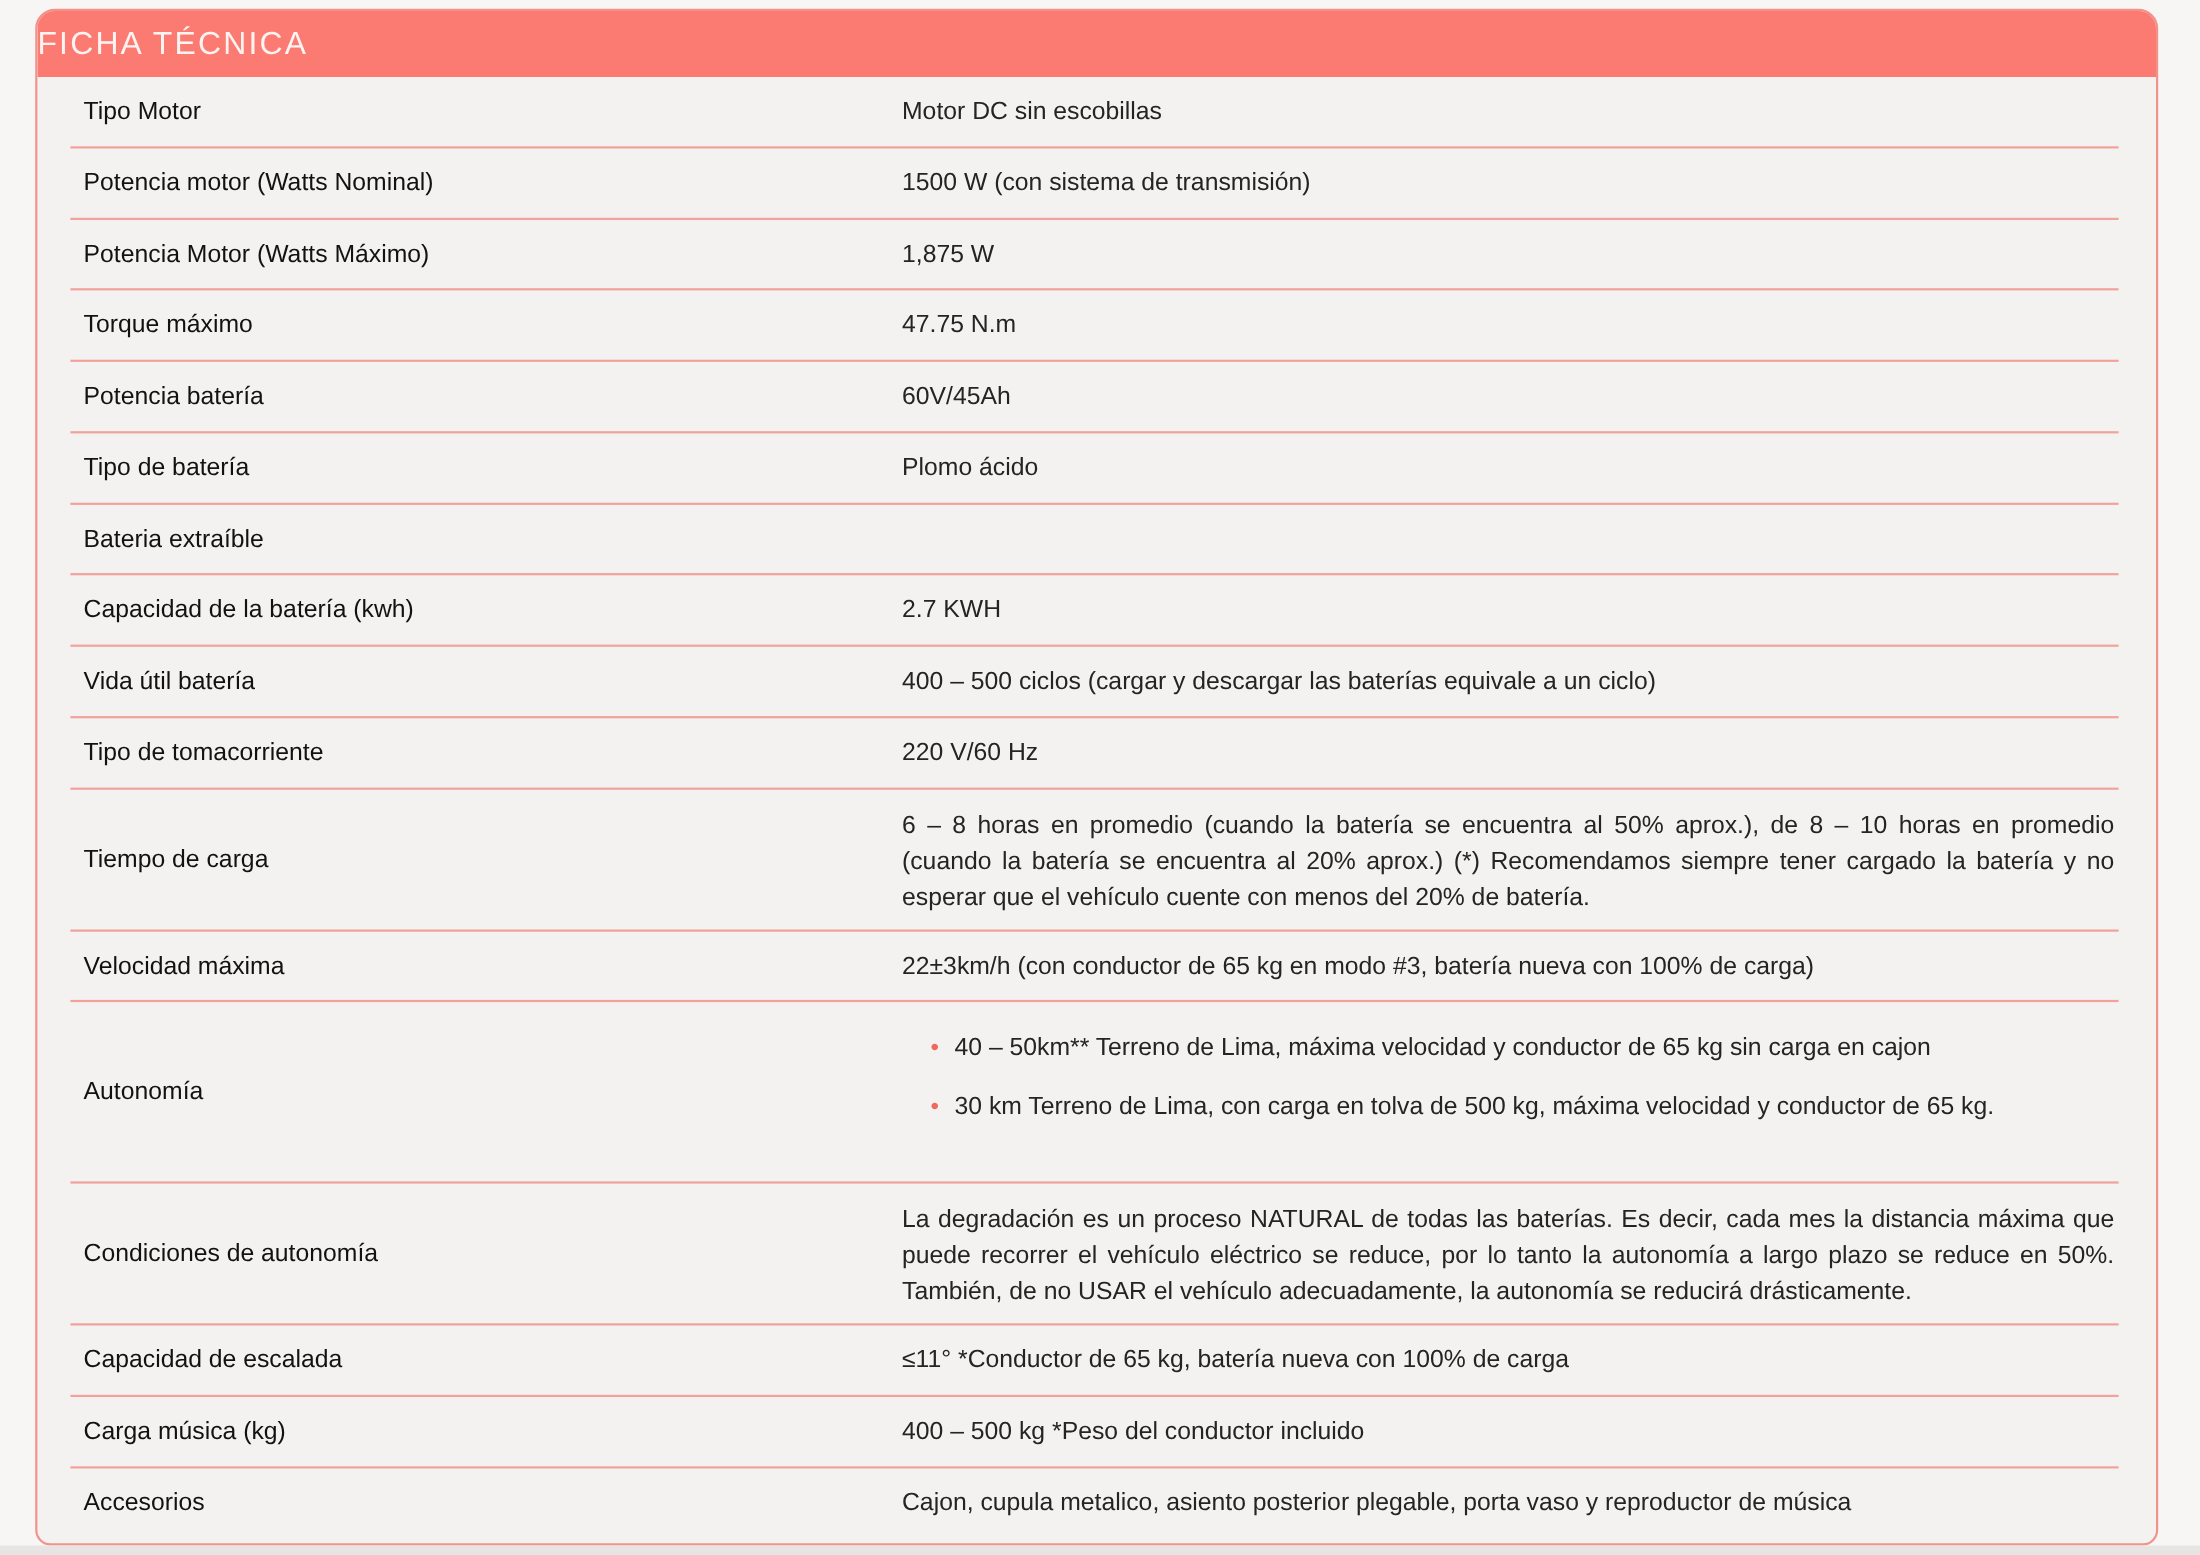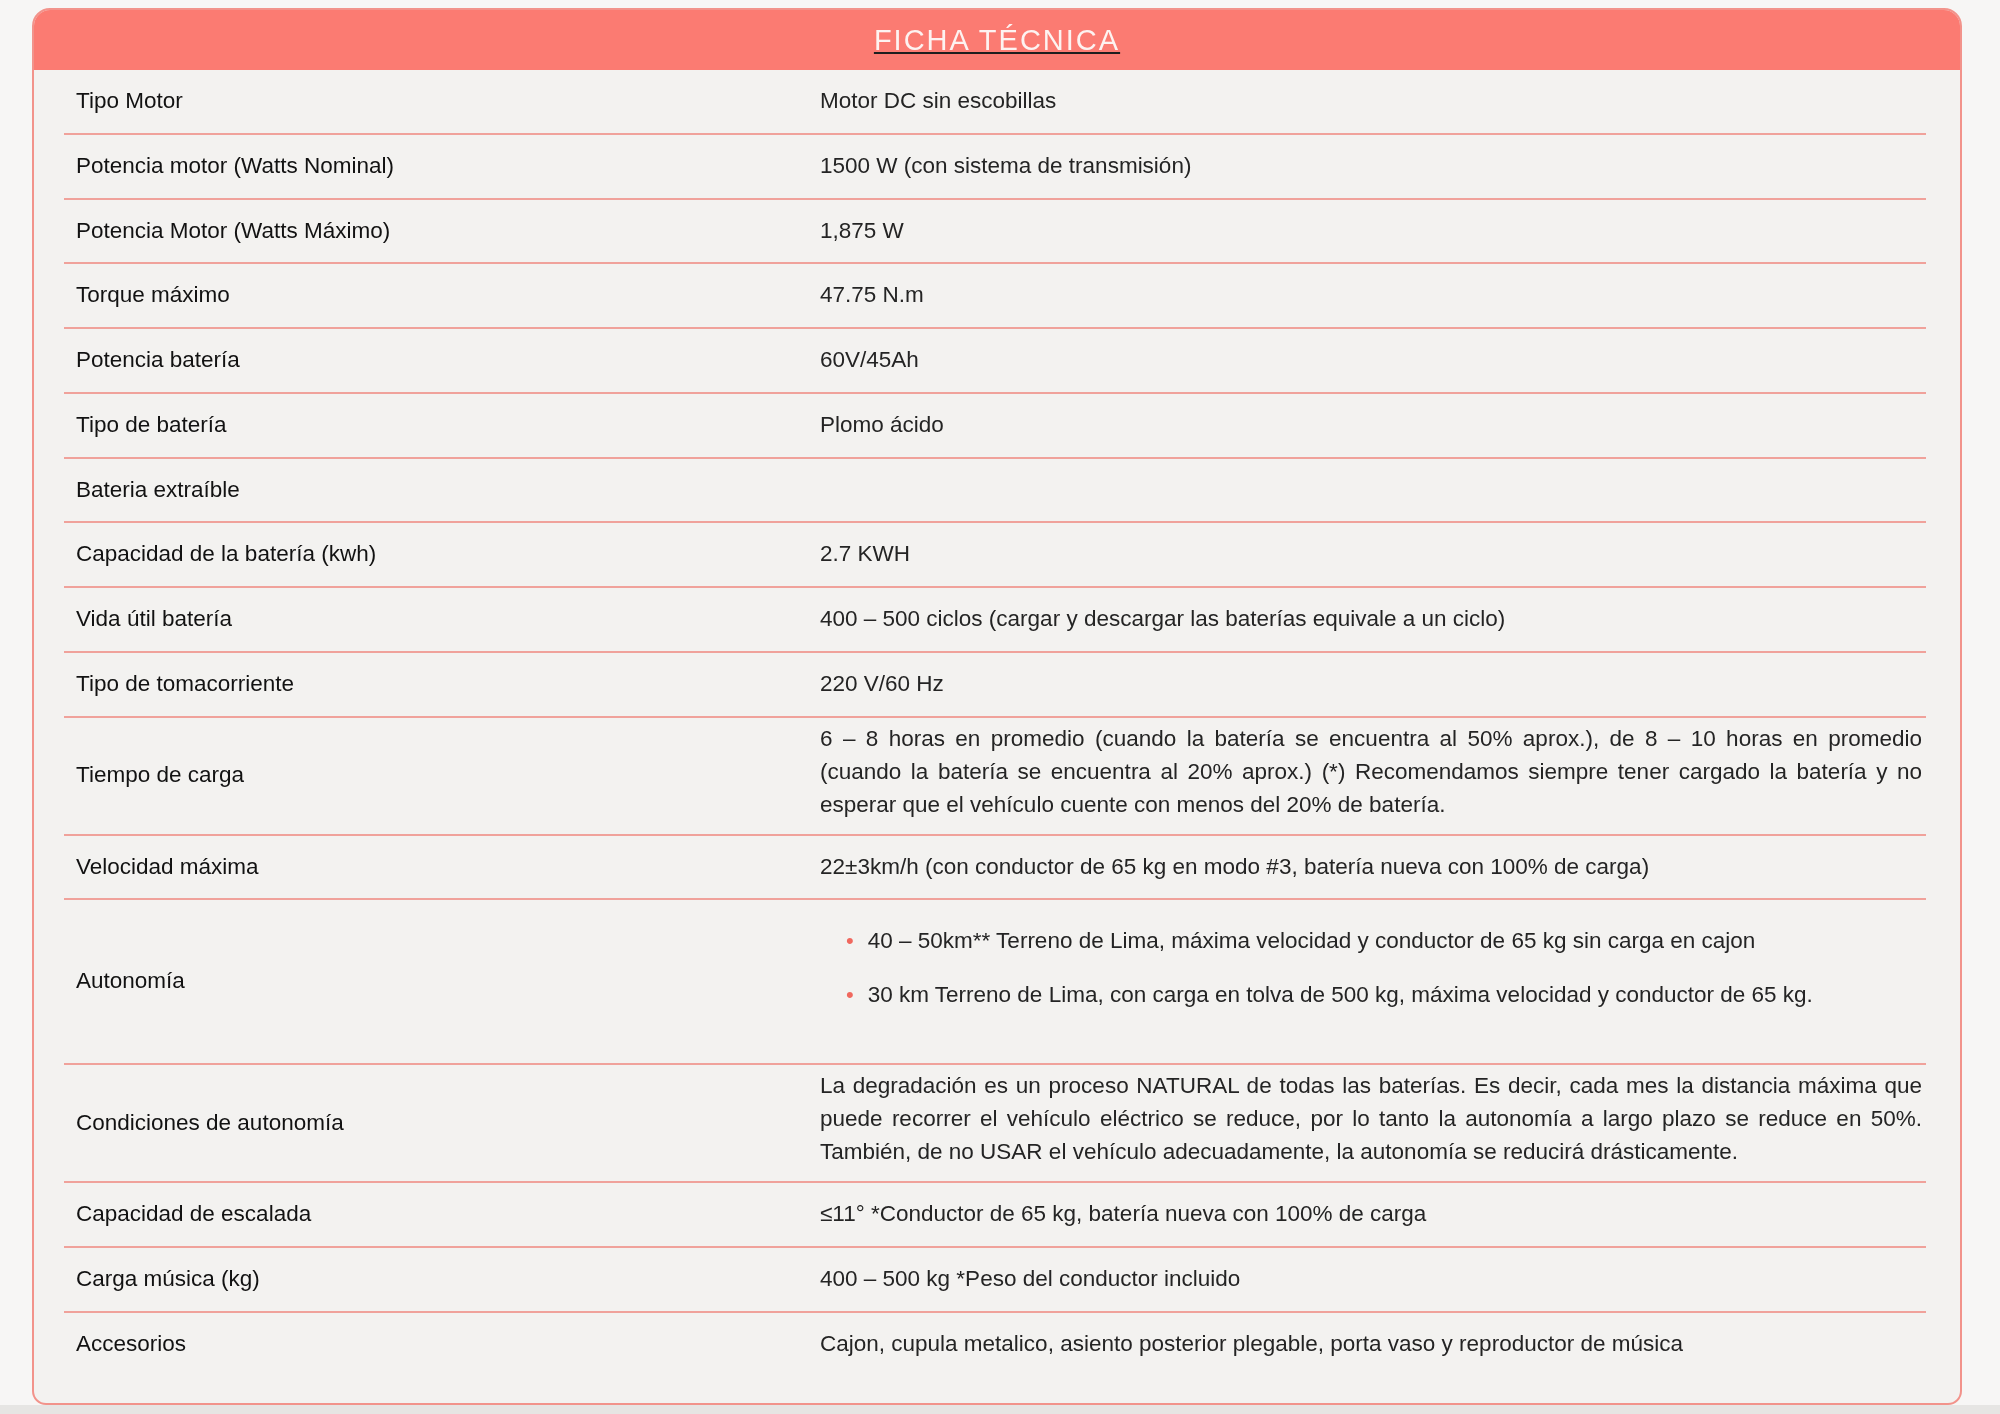--- a/index.html
+++ b/index.html
@@ -29,22 +29,20 @@
     background: var(--card-bg, #f3f2f0);
     border: 2px solid #f2938b;
     border-radius: 18px 18px 14px 14px;
     overflow: hidden;
   }
   .card-header {
     height: 60px;
     background: var(--accent, #fb7b72);
     display: flex;
     align-items: center;
-    justify-content: center;
-    text-decoration: underline;
   }
   .card-header span {
     color: #fdf3f1;
     font-size: 29px;
     font-weight: 400;
     letter-spacing: 2px;
   }
   .table { width: 100%; }
   .row {
     display: flex;
@@ -61,21 +59,21 @@
     font-weight: 400;
     color: #121212;
   }
   .cell.value {
     flex: 1;
     padding: 19px 4px 19px 0;
     color: #242424;
   }
   .cell.value.multiline {
     line-height: 1.47;
-    padding-top: 4px;
+    padding-top: 15px;
     padding-bottom: 13px;
   }
   .cell.value.justify { text-align: justify; }
   .row.tall .cell.value {
     line-height: 1.47;
     padding-top: 24px;
     padding-bottom: 52px;
     margin-left: 26px;
   }
   .bullet-line { margin-top: 20px; }

